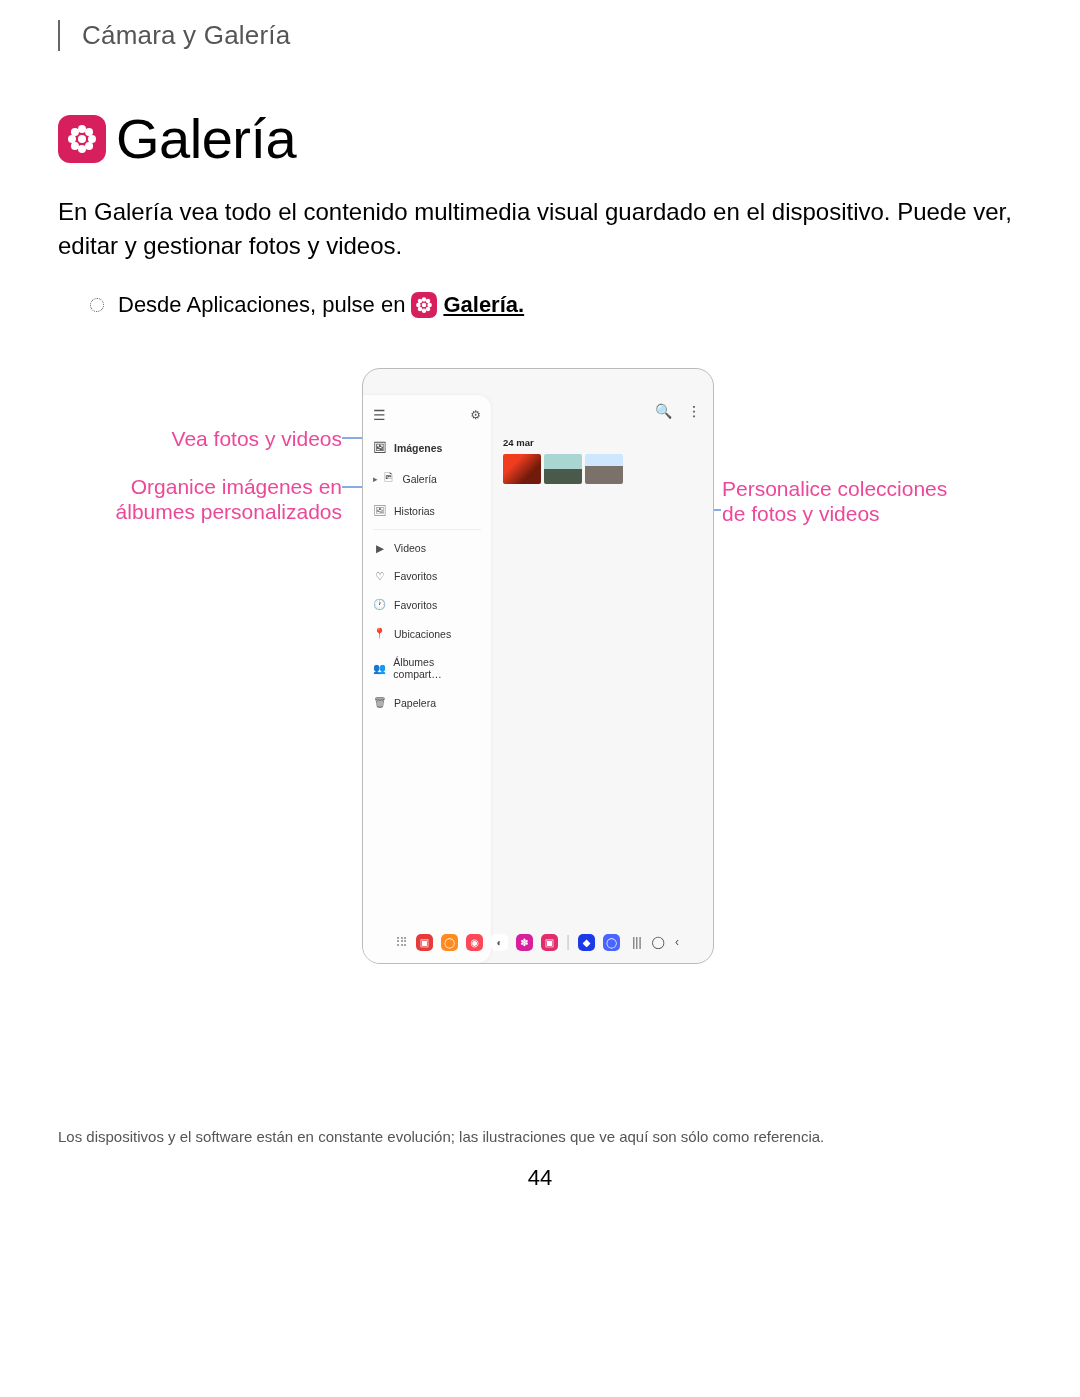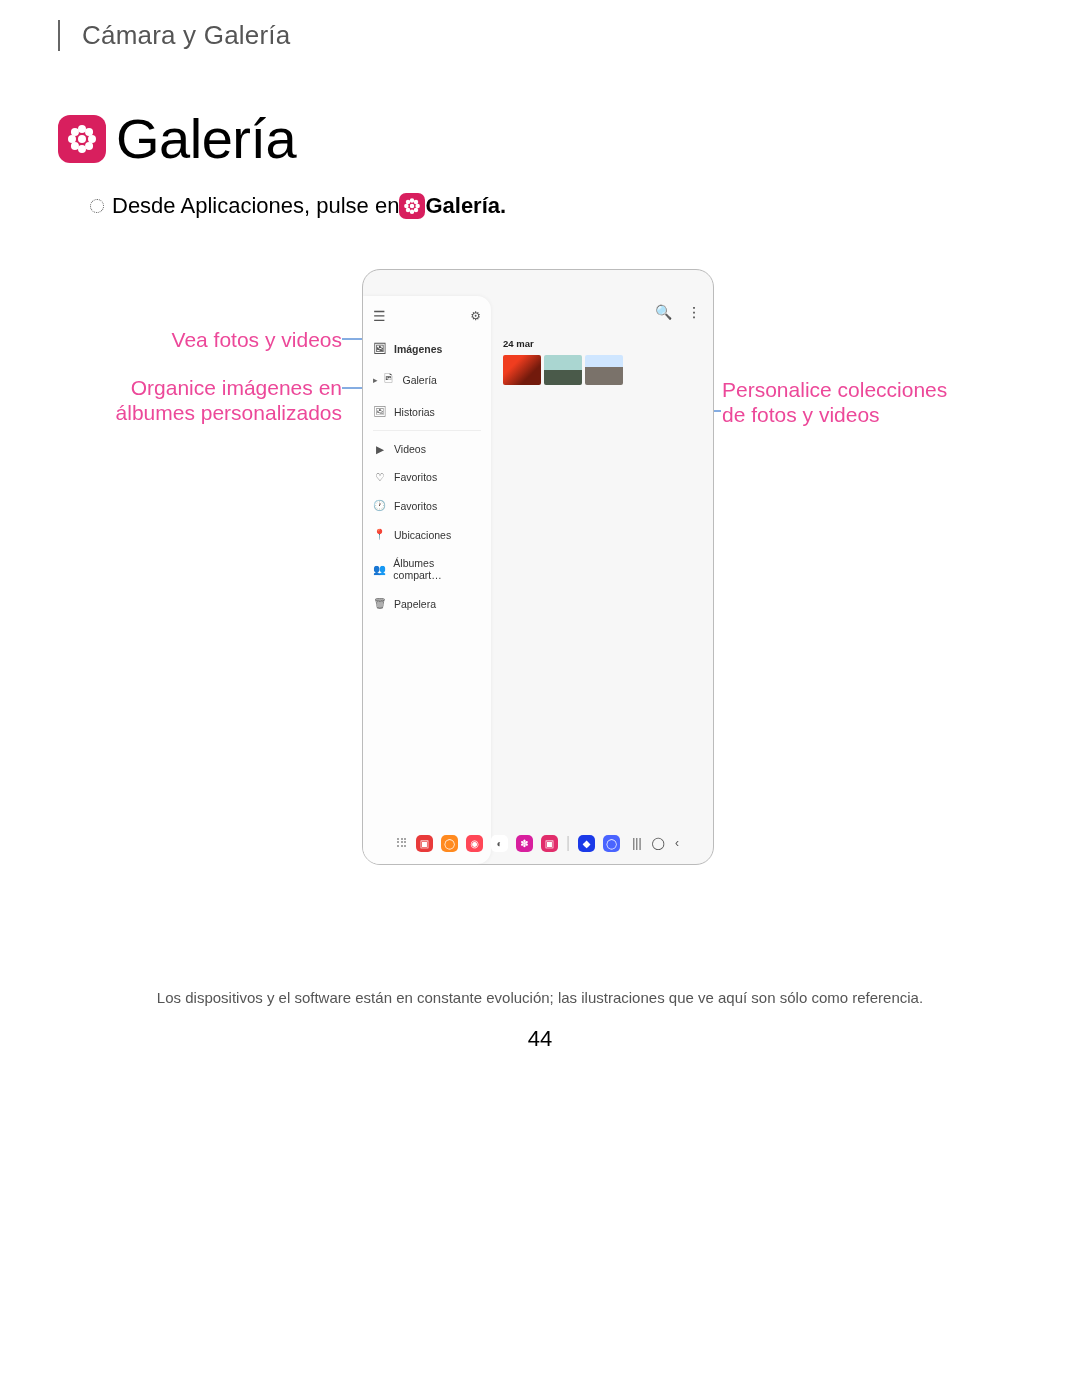--- a/index.html
+++ b/index.html
@@ -56,29 +56,30 @@
   .intro {
     font-size: 24px;
     line-height: 1.4;
     margin-bottom: 30px;
   }
   .step-line {
     font-size: 22px;
     margin-left: 32px;
     display:flex;
     align-items:center;
+    gap:6px;
   }
   .bullet {
     width:12px; height:12px;
     border:1.5px dotted #555;
     border-radius:50%;
     display:inline-block;
     margin-right:8px;
   }
-  .step-strong { font-weight: 700; }
+  .step-strong { font-weight: 700; text-decoration: underline; }
 
   
   .figure-zone {
     position: relative;
     margin-top: 50px;
     height: 640px;
   }
   .phone {
     position: absolute;
     left: 304px;
@@ -177,24 +178,24 @@
   .callout.left { text-align:right; width:230px; }
   .callout.right { text-align:left; width:240px; }
   .lead {
     position:absolute;
     stroke:#0a5bc5;
     stroke-width:1;
     fill:none;
   }
 
   .disclaimer {
-    text-align:center;
+    text-align:left;
     font-size:15px;
     color:#555;
-    margin-top: 80px;
+    margin-top: 120px;
   }
   .pagenum {
     text-align:center;
     font-size:22px;
     margin-top:20px;
   }
 </style>
 </head>
 <body>
 
@@ -216,20 +217,21 @@
             <circle cx="6.7" cy="6.7" r="3"></circle>
             <circle cx="17.3" cy="6.7" r="3"></circle>
             <circle cx="6.7" cy="17.3" r="3"></circle>
             <circle cx="17.3" cy="17.3" r="3"></circle>
           </g>
         </svg>
     </span>
     <h1 class="page-title">Galería</h1>
   </div>
 
+  <p class="intro">En Galería vea todo el contenido multimedia visual guardado en el dispositivo. Puede ver, editar y gestionar fotos y videos.</p>
 
   <div class="step-line">
     <span class="bullet"></span>
     <span>Desde Aplicaciones, pulse en</span>
     <span class="gallery-app-icon small">
       <svg viewBox="0 0 24 24">
           <g fill="#fff">
             <circle cx="12" cy="12" r="3"></circle>
             <circle cx="12" cy="4.5" r="3"></circle>
             <circle cx="12" cy="19.5" r="3"></circle>

